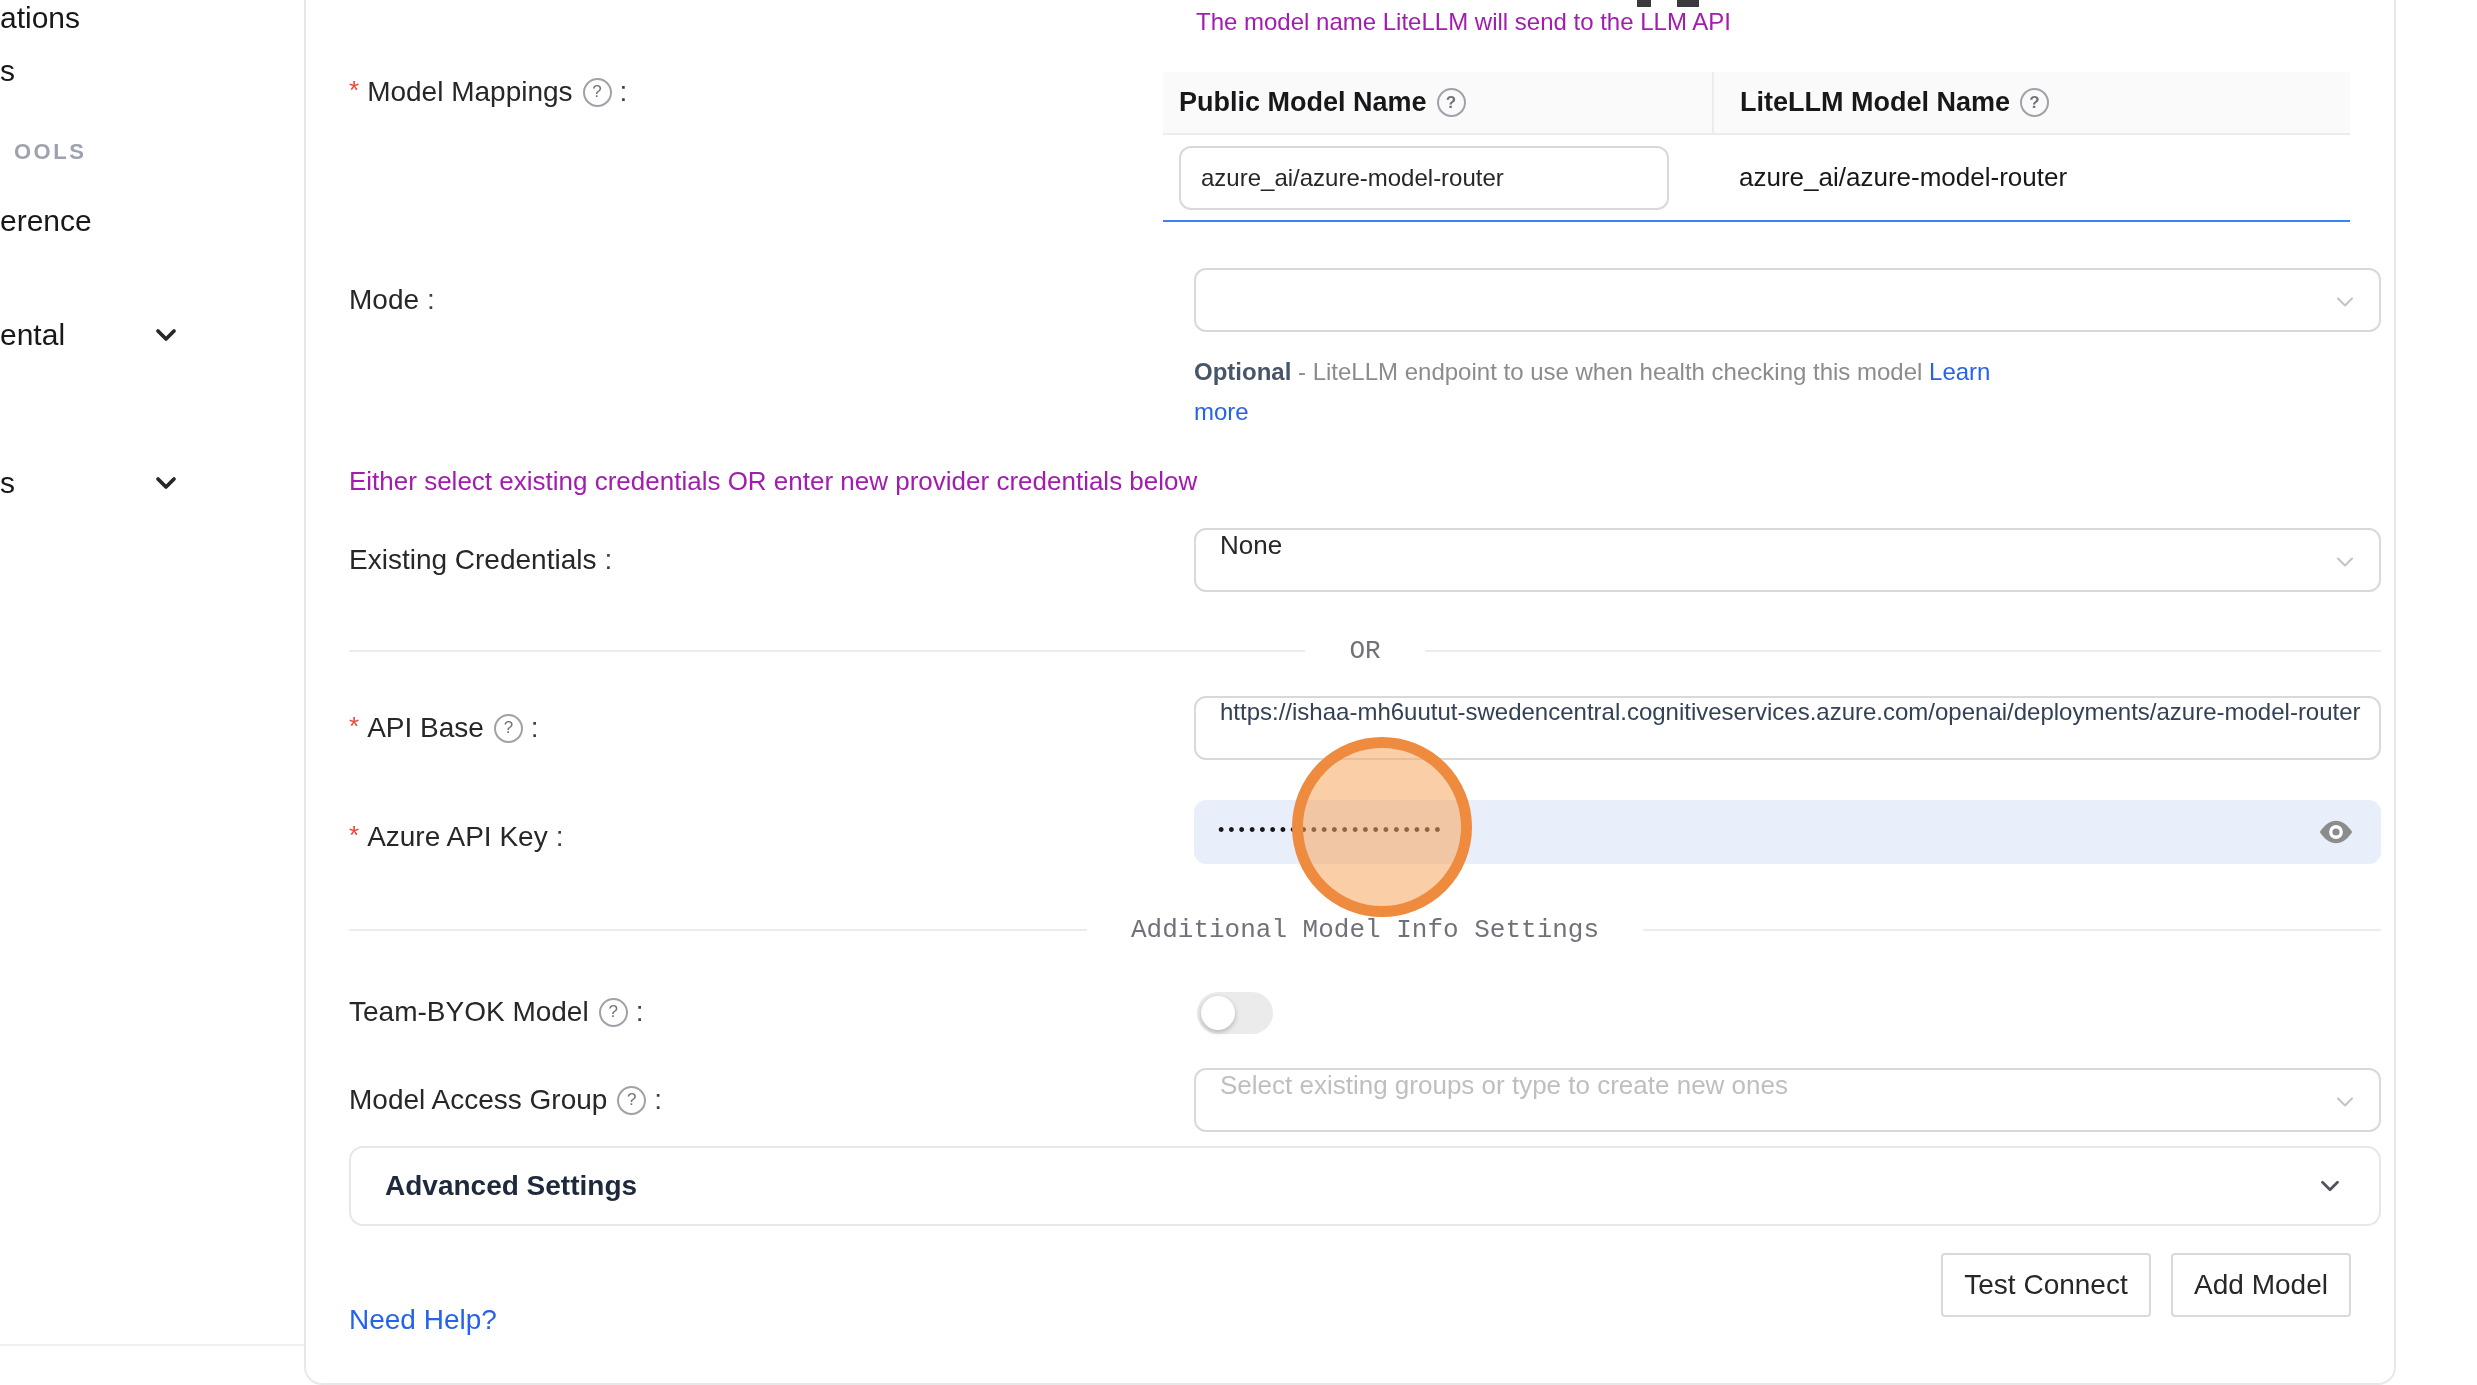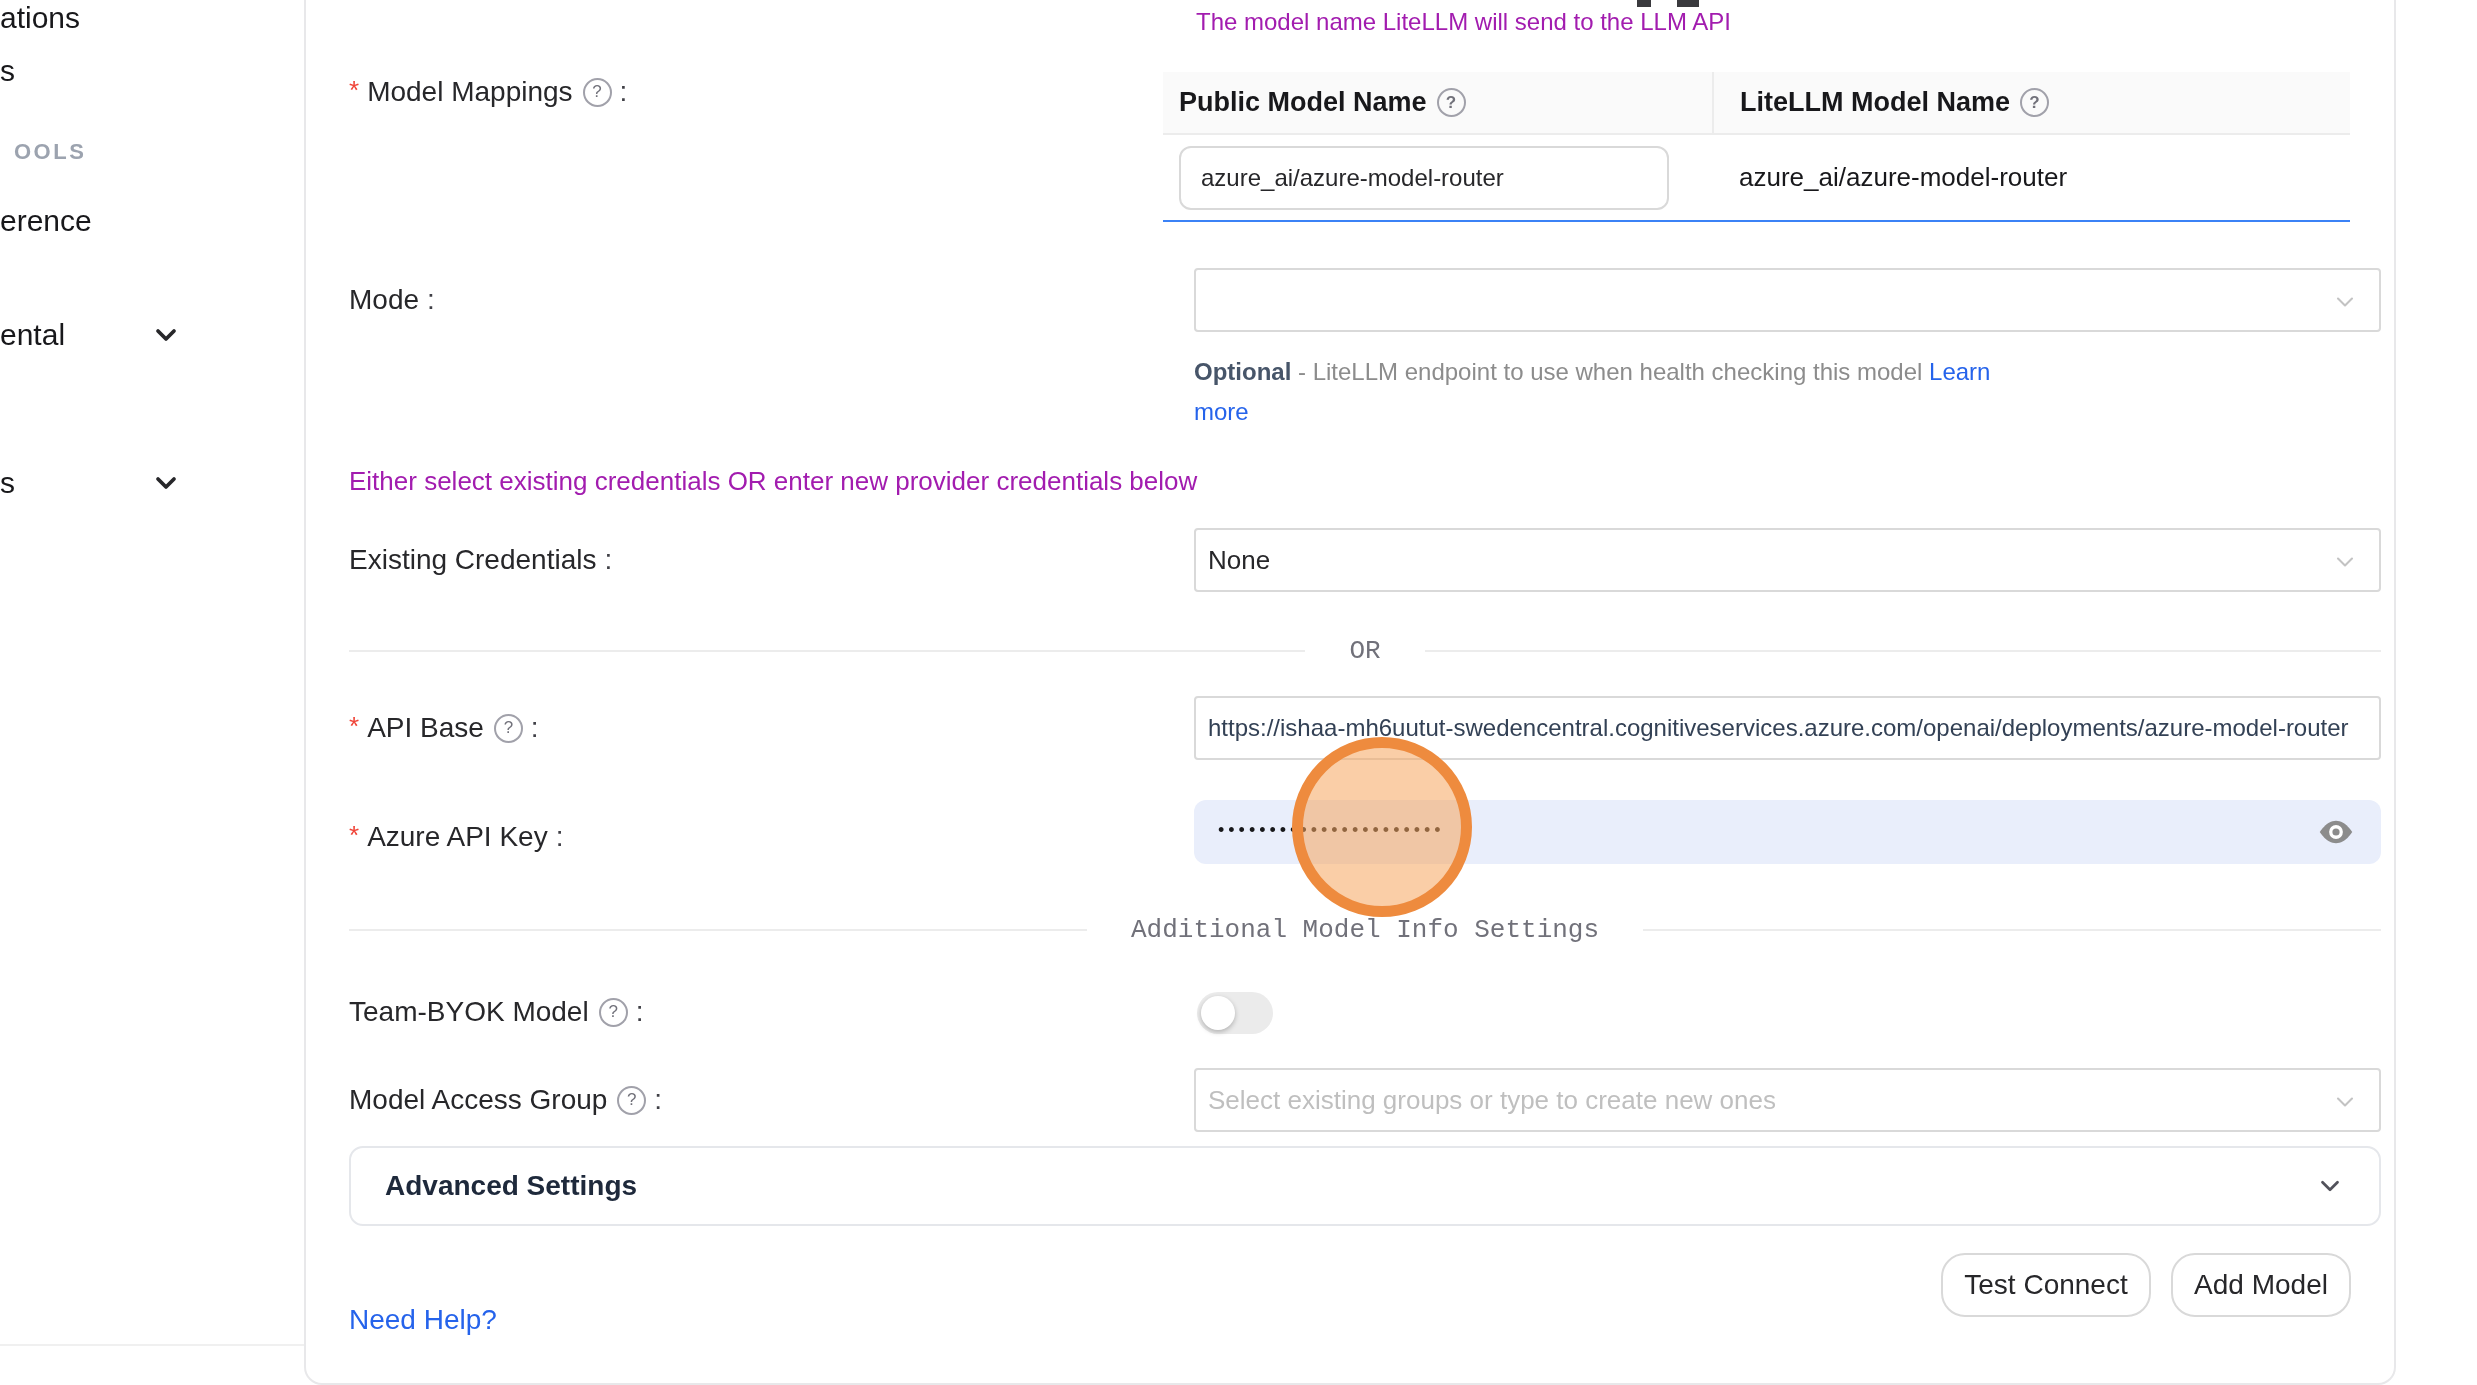--- a/index.html
+++ b/index.html
@@ -23,22 +23,22 @@
   .req{color:#f04438;font-size:26px;margin-right:8px;transform:translateY(-2px);}
   .colon{margin-left:8px;color:#3f3f46;}
   .help{display:inline-flex;align-items:center;justify-content:center;
         width:29px;height:29px;border:2px solid #a1a1aa;border-radius:50%;
         font-size:17px;color:#71717a;margin-left:10px;box-sizing:border-box;}
 
   .hint{position:absolute;font-size:24px;color:#a21caf;white-space:nowrap;}
 
   
   .select{position:absolute;left:1194px;width:1187px;height:64px;box-sizing:border-box;
-          background:#fff;border:2px solid #d9d9d9;border-radius:4px;
-          display:flex;align-items:center;padding:0 60px 0 12px;font-size:26px;color:#27272a;}
+          background:#fff;border:2px solid #d9d9d9;border-radius:12px;
+          display:flex;align-items:flex-start;padding:0 60px 0 24px;font-size:26px;color:#27272a;}
   .select .chev{position:absolute;right:20px;top:18px;}
   .ph{color:#bfbfbf;}
   .url-text{overflow:hidden;white-space:nowrap;font-size:24px;color:#334155;width:100%;}
 
   
   .mtable{position:absolute;left:1163px;top:72px;width:1187px;}
   .mhead{display:flex;background:#fafafa;height:61px;border-bottom:2px solid #ececec;}
   .mhcell{display:flex;align-items:center;font-size:27px;font-weight:700;color:#18181b;padding-left:16px;box-sizing:border-box;}
   .mhcell.c1{width:551px;border-right:2px solid #ececec;}
   .mhcell.c2{flex:1;padding-left:26px;}
@@ -72,21 +72,21 @@
 
   
   .adv{position:absolute;left:349px;top:1146px;width:2032px;height:80px;box-sizing:border-box;
        border:2px solid #e5e7eb;border-radius:14px;background:#fff;
        display:flex;align-items:center;padding:0 34px;}
   .adv-title{font-size:28px;font-weight:700;color:#1e293b;flex:1;}
 
   .link{position:absolute;font-size:28px;color:#2563eb;white-space:nowrap;}
 
   .btn{position:absolute;top:1253px;height:64px;box-sizing:border-box;background:#fff;
-       border:2px solid #d9d9d9;border-radius:24px;display:flex;align-items:center;
+       border:2px solid #d9d9d9;border-radius:4px;display:flex;align-items:center;
        justify-content:center;font-size:28px;color:#27272a;white-space:nowrap;}
 
   .cut-mark{position:absolute;top:0;height:7px;background:#3a3a3e;}
 
   .opt-hint{position:absolute;left:1194px;top:352px;width:830px;font-size:24px;
             line-height:40px;color:#8c8c8c;}
   .opt-bold{color:#475569;font-weight:700;}
   .opt-link{color:#2563eb;}
 </style>
 </head>

